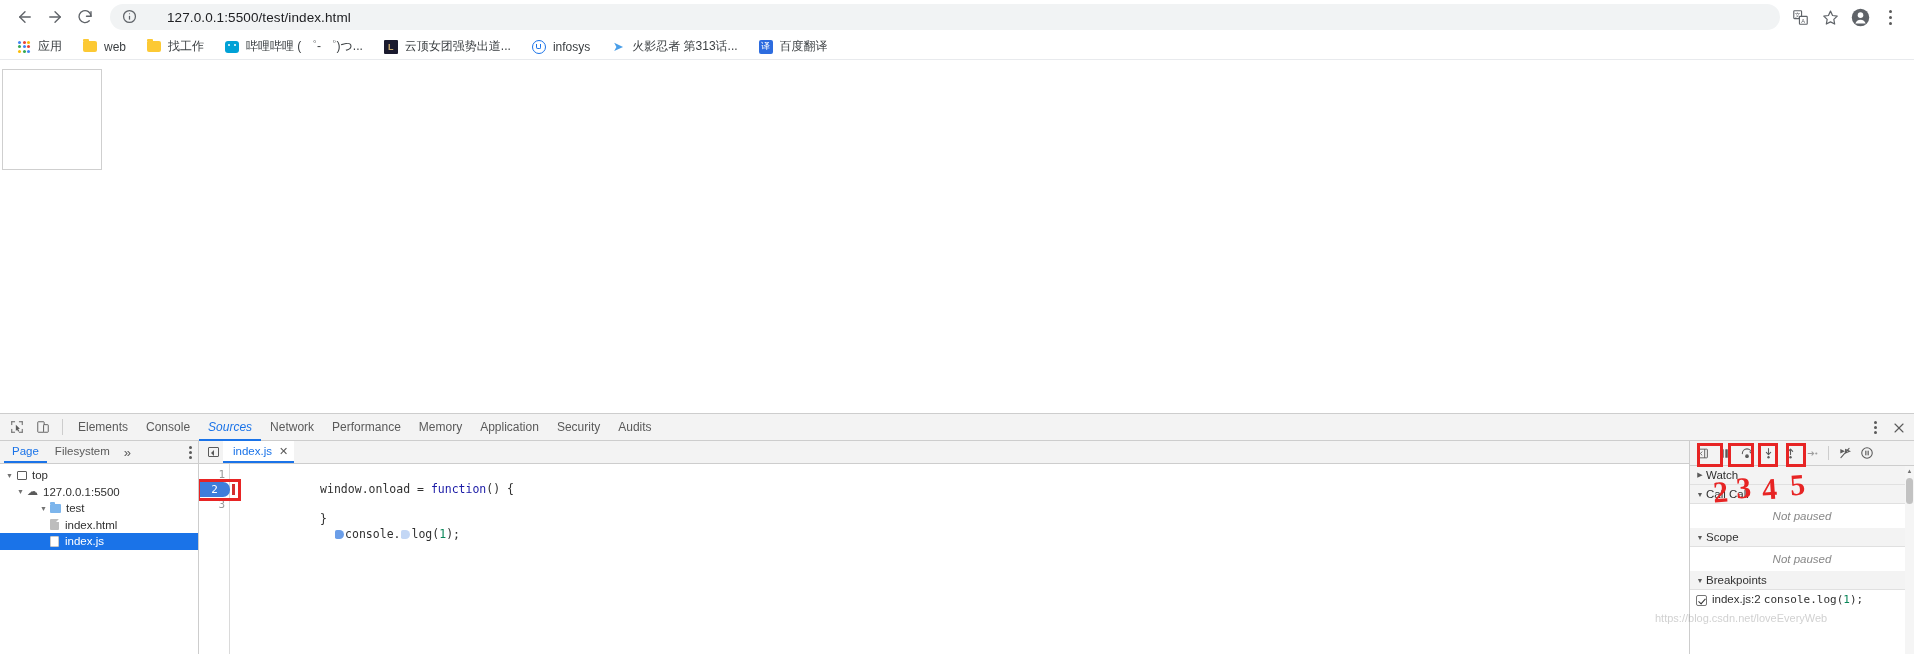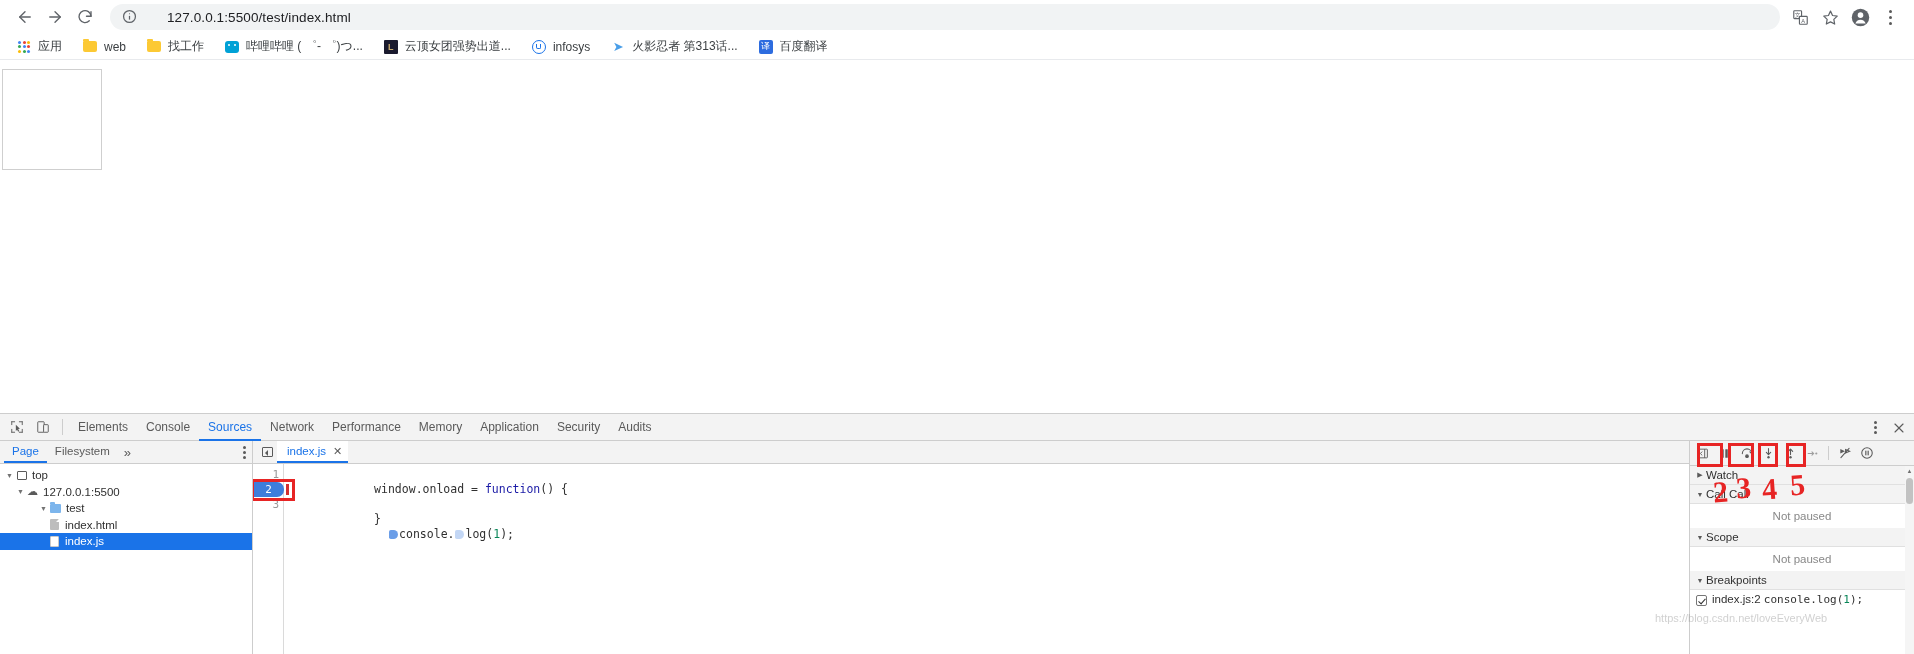--- a/index.html
+++ b/index.html
@@ -178,41 +178,42 @@
     display:flex; align-items:center;
     font-size: 12px;
     color: #5a5a5a;
     white-space: nowrap;
     border-bottom: 2px solid transparent;
     margin-top: 1px;
   }
   .dt-tab.active {
     color: #1a73e8;
     border-bottom-color: #1a73e8;
+    font-style: italic;
   }
   .dt-right-tools {
     position:absolute; right:4px; top:0;
     height:27px; display:flex; align-items:center; gap:2px;
   }
   .dt-right-tools .dt-icon {
     width:22px;height:22px;display:flex;align-items:center;justify-content:center;color:#5a5a5a;
   }
   .dots-v { display:flex;flex-direction:column;gap:2px;align-items:center; }
   .dots-v i { width:3px;height:3px;background:#5a5a5a;border-radius:50%;display:block; }
 
   
   .src-body {
     display: flex;
     height: 214px;
     background: #fff;
   }
 
   
   .nav-pane {
-    width: 253px;
+    width: 199px;
     flex: none;
     border-right: 1px solid #cdcdcd;
     display:flex; flex-direction:column;
     background:#fff;
   }
   .nav-tabs {
     height: 23px;
     display: flex;
     align-items: center;
     background: #f3f3f3;
@@ -370,20 +371,21 @@
     border-bottom: 1px solid #e0e0e0;
     padding-left: 4px;
   }
   .dbg-section-head .caret {
     width: 12px; font-size: 7px; color:#5a5a5a;
     display:flex;align-items:center;justify-content:center;
   }
   .dbg-empty {
     font-size: 11.5px;
     color: #888;
+    font-style: italic;
     text-align: center;
     padding: 6px 0;
     background: #fff;
   }
   .bp-item {
     display:flex; align-items:center;
     padding: 3px 4px 2px 6px;
     font-size: 11.5px;
     color: #303030;
   }

